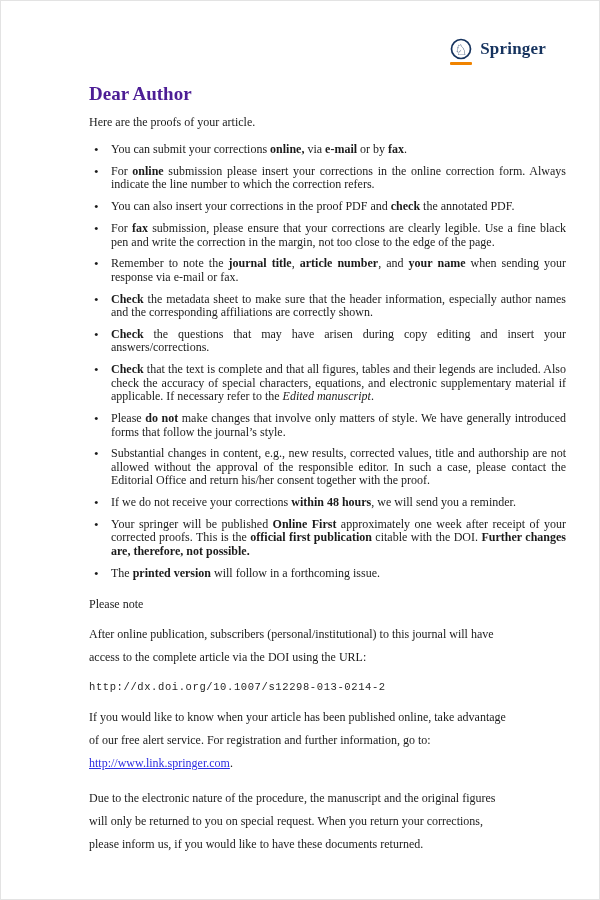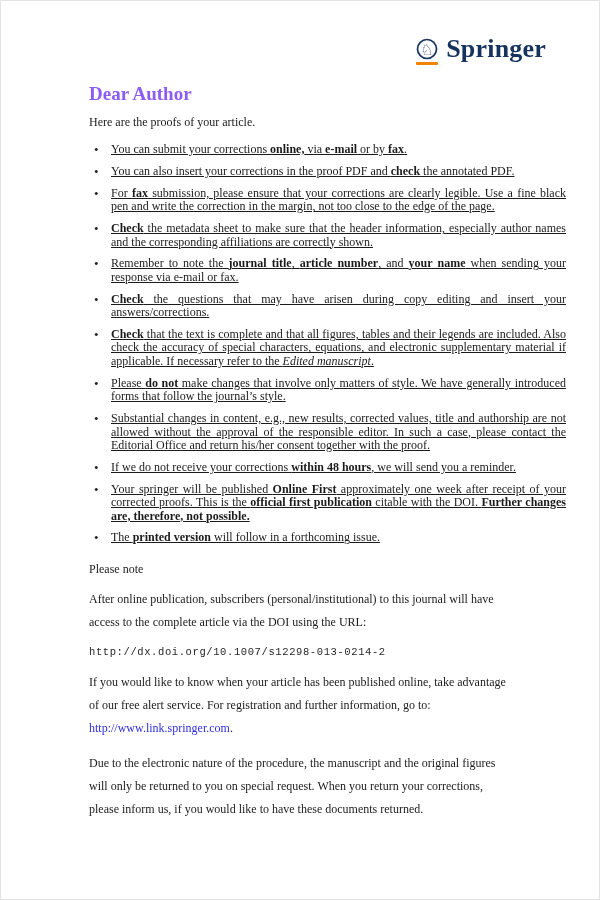--- a/index.html
+++ b/index.html
@@ -38,41 +38,40 @@
     align-items: center;
     width: 26px;
   }
   .logo-underline {
     width: 22px;
     height: 3px;
     margin-top: 1px;
     border-radius: 1px;
   }
   .logo-text {
-    font-size: 26px;
+    font-size: 17px;
     font-weight: 600;
     letter-spacing: 0.2px;
     line-height: 28px;
   }
   
   h1.doc-title {
     margin: 12px 0 10px 0;
     font-size: 19px;
     font-weight: bold;
   }
   .intro {
     margin: 0;
     line-height: 14px;
   }
   
   ul.bullets {
     list-style: none;
     margin: 14px 0 0 0;
     padding: 0;
-    text-decoration: underline;
   }
   ul.bullets li {
     position: relative;
     padding-left: 22px;
     margin-bottom: 8.5px;
     line-height: 13.4px;
     text-align: justify;
   }
   ul.bullets li::before {
     content: "\2022";
@@ -96,20 +95,21 @@
   }
   .doi {
     margin: 12px 0 7px 0;
     font-family: "Liberation Mono", "DejaVu Sans Mono", monospace;
     font-size: 10.5px;
     letter-spacing: 0.6px;
     color: #262626;
     line-height: 13px;
   }
   a.doc-link {
+    text-decoration: underline;
     cursor: pointer;
   }
 </style>
 </head>
 <body>
 
 <div class="page" style="color: rgb(27, 27, 27);">
 
   <div class="header">
     <div class="logo">
@@ -117,30 +117,31 @@
         <svg width="26" height="26" viewBox="0 0 26 26" aria-hidden="true">
           <circle cx="13" cy="14" r="9.5" fill="none" stroke="#16335e" stroke-width="1.7"></circle>
           <text x="13" y="19.5" text-anchor="middle" font-size="15" fill="#16335e" font-family="DejaVu Sans, sans-serif">♘</text>
         </svg>
         <span class="logo-underline" style="background: rgb(240, 131, 0);"></span>
       </span>
       <span class="logo-text" style="color: rgb(22, 51, 94);">Springer</span>
     </div>
   </div>
 
-  <h1 class="doc-title" style="color: #8b5cf6;">Dear Author</h1>
+  <h1 class="doc-title" style="color: #4c1d95;">Dear Author</h1>
 
   <p class="intro">Here are the proofs of your article.</p>
 
   <ul class="bullets">
       <li><span>You can submit your corrections </span><span class="b">online,</span><span> via </span><span class="b">e-mail</span><span> or by </span><span class="b">fax</span><span>.</span></li>
+      <li><span>For </span><span class="b">online</span><span> submission please insert your corrections in the online correction form. Always indicate the line number to which the correction refers.</span></li>
       <li><span>You can also insert your corrections in the proof PDF and </span><span class="b">check</span><span> the annotated PDF.</span></li>
       <li><span>For </span><span class="b">fax</span><span> submission, please ensure that your corrections are clearly legible. Use a fine black pen and write the correction in the margin, not too close to the edge of the page.</span></li>
+      <li><span>Remember to note the </span><span class="b">journal title</span><span>, </span><span class="b">article number</span><span>, and </span><span class="b">your name</span><span> when sending your response via e-mail or fax.</span></li>
       <li><span class="b">Check</span><span> the metadata sheet to make sure that the header information, especially author names and the corresponding affiliations are correctly shown.</span></li>
-      <li><span>Remember to note the </span><span class="b">journal title</span><span>, </span><span class="b">article number</span><span>, and </span><span class="b">your name</span><span> when sending your response via e-mail or fax.</span></li>
       <li><span class="b">Check</span><span> the questions that may have arisen during copy editing and insert your answers/corrections.</span></li>
       <li><span class="b">Check</span><span> that the text is complete and that all figures, tables and their legends are included. Also check the accuracy of special characters, equations, and electronic supplementary material if applicable. If necessary refer to the </span><span class="i">Edited manuscript</span><span>.</span></li>
       <li><span>Please </span><span class="b">do not</span><span> make changes that involve only matters of style. We have generally introduced forms that follow the journal’s style.</span></li>
       <li><span>Substantial changes in content, e.g., new results, corrected values, title and authorship are not allowed without the approval of the responsible editor. In such a case, please contact the Editorial Office and return his/her consent together with the proof.</span></li>
       <li><span>If we do not receive your corrections </span><span class="b">within 48 hours</span><span>, we will send you a reminder.</span></li>
       <li><span>Your springer will be published </span><span class="b">Online First</span><span> approximately one week after receipt of your corrected proofs. This is the </span><span class="b">official first publication</span><span> citable with the DOI. </span><span class="b">Further changes are, therefore, not possible.</span></li>
       <li><span>The </span><span class="b">printed version</span><span> will follow in a forthcoming issue.</span></li>
     </ul>
 
   <p class="note-heading">Please note</p>

